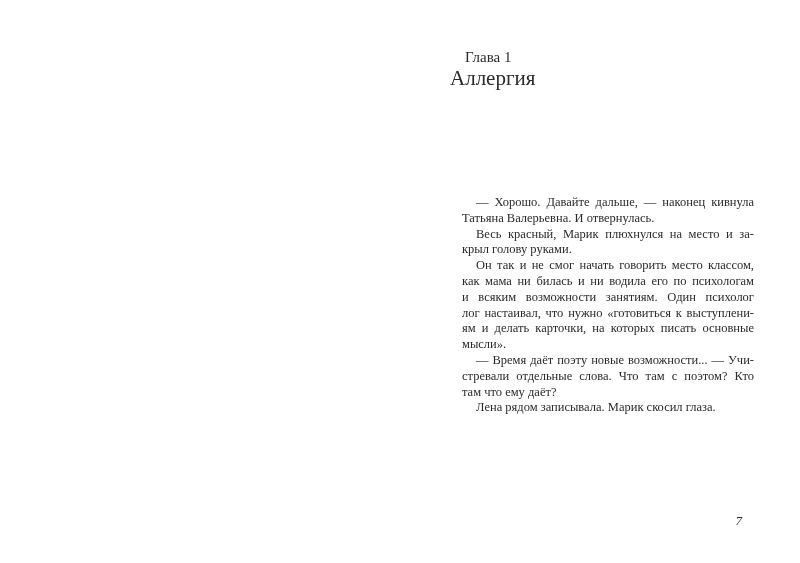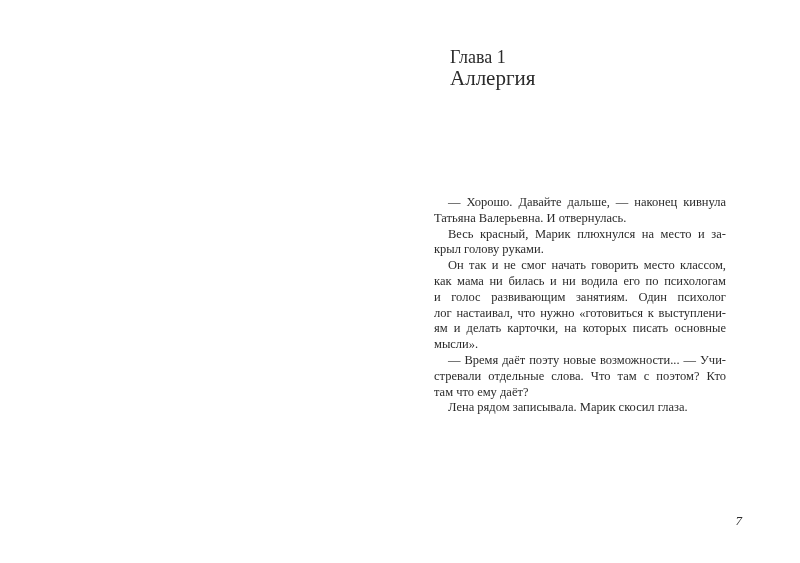--- a/index.html
+++ b/index.html
@@ -16,30 +16,31 @@
     font-family: "Liberation Serif", "DejaVu Serif", serif;
     color: #2b2b2b;
   }
   .chapter-heading {
     position: absolute;
     left: 450px;
     top: 49px;
     width: 292px;
   }
   .chapter-number {
-    font-size: 18px;
+    font-size: 15px;
     line-height: 17px;
+    margin-left: 15px;
   }
   .chapter-title {
     font-size: 21px;
     line-height: 24px;
   }
   .body-text {
     position: absolute;
-    left: 434px;
+    left: 462px;
     top: 195px;
     width: 292px;
     font-size: 12.5px;
   }
   .paragraph {
     margin: 0;
   }
   .line {
     line-height: 15.8px;
     text-align: justify;
@@ -78,21 +79,21 @@
         <div class="line first">— Хорошо. Давайте дальше, — наконец кивнула</div>
         <div class="line plast">Татьяна Валерьевна. И отвернулась.</div>
       </div>
       <div class="paragraph">
         <div class="line first">Весь красный, Марик плюхнулся на место и за-</div>
         <div class="line plast">крыл голову руками.</div>
       </div>
       <div class="paragraph">
         <div class="line first">Он так и не смог начать говорить место классом,</div>
         <div class="line">как мама ни билась и ни водила его по психологам</div>
-        <div class="line">и голос развивающим занятиям. Один психолог</div>
+        <div class="line">и всяким возможности занятиям. Один психолог</div>
         <div class="line">лог настаивал, что нужно «готовиться к выступлени-</div>
         <div class="line">ям и делать карточки, на которых писать основные</div>
         <div class="line plast">мысли».</div>
       </div>
       <div class="paragraph">
         <div class="line first">— Время даёт поэту новые возможности... — Учи-</div>
         <div class="line">стревали отдельные слова. Что там с поэтом? Кто</div>
         <div class="line plast">там что ему даёт?</div>
       </div>
       <div class="paragraph">

